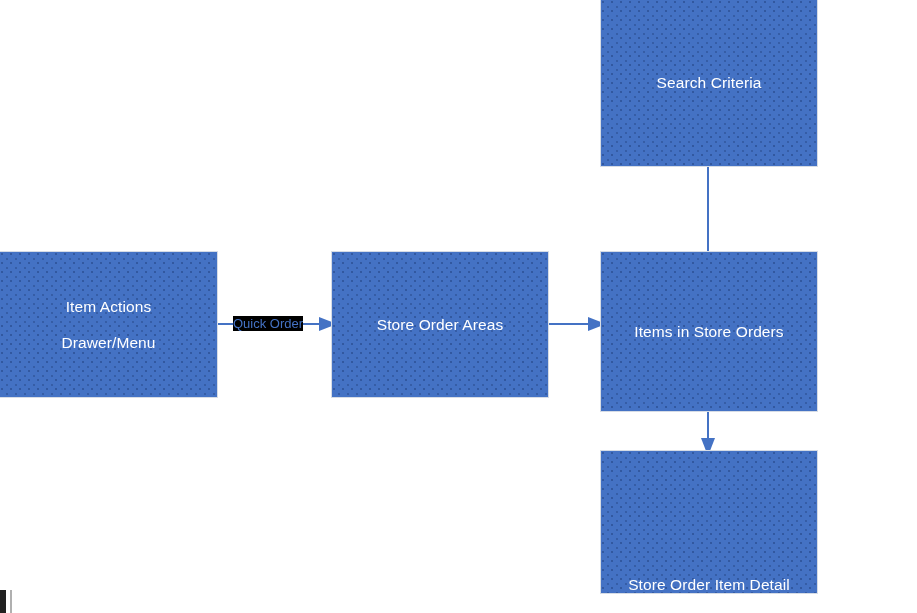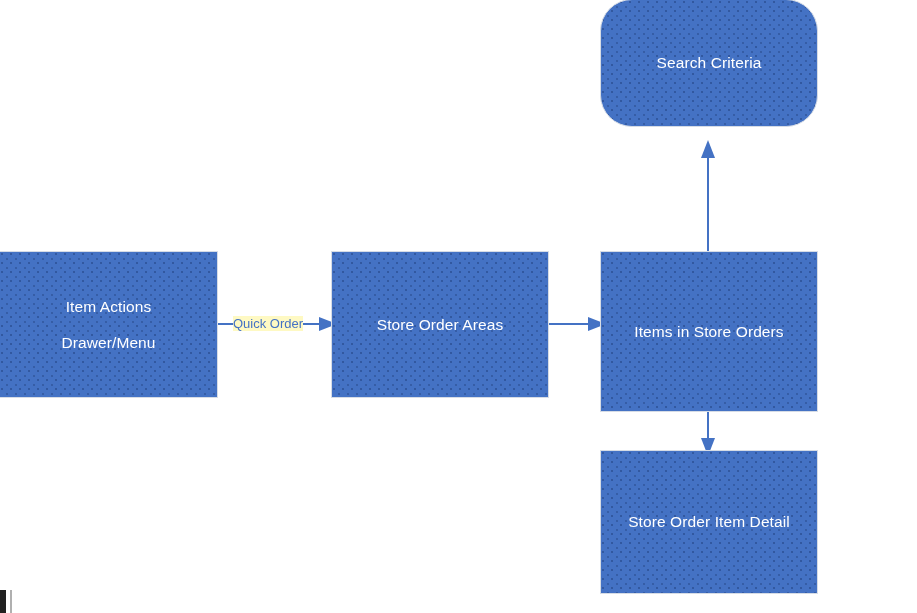--- a/index.html
+++ b/index.html
@@ -47,45 +47,45 @@
   #node-quick-actions {
     left: -1px;  top: 251px;  width: 219px; height: 147px;
   }
   #node-store-order-areas {
     left: 331px; top: 251px;  width: 218px; height: 147px; text-align: right;
   }
   #node-items-in-store-orders {
     left: 600px; top: 251px;  width: 218px; height: 161px;
   }
   #node-search-criteria {
-    left: 600px; top: -1px;   width: 218px; height: 128px; border-radius: 32px;
+    left: 600px; top: -1px;   width: 218px; height: 168px;
   }
   #node-store-order-item-detail {
-    left: 600px; top: 450px;  width: 218px; height: 144px;
+    left: 600px; top: 450px;  width: 218px; height: 144px; justify-content: flex-end;
   }
 
   
   .connector {
     position: absolute;
     z-index: 1;
     overflow: visible;
   }
   #conn-quick-order   { left: 215px; top: 304px; width: 122px; height: 40px; }
   #conn-areas-items   { left: 546px; top: 304px; width: 60px;  height: 40px; }
   #conn-items-search  { left: 688px; top: 140px; width: 40px;  height: 116px; }
   #conn-items-detail  { left: 688px; top: 392px; width: 40px;  height: 64px; }
 
   .edge-label {
     position: absolute;
     z-index: 3;
     color: #4472c4;
     font-size: 13px;
     line-height: 1;
     white-space: nowrap;
-    background: #fef9c3;
+    background: #000000;
     padding: 1px 0;
   }
   #label-quick-order { left: 233px; top: 316px; }
 
   
   #caret-block {
     position: absolute;
     left: 0px; top: 590px;
     width: 6px; height: 23px;
     background: #212121;

